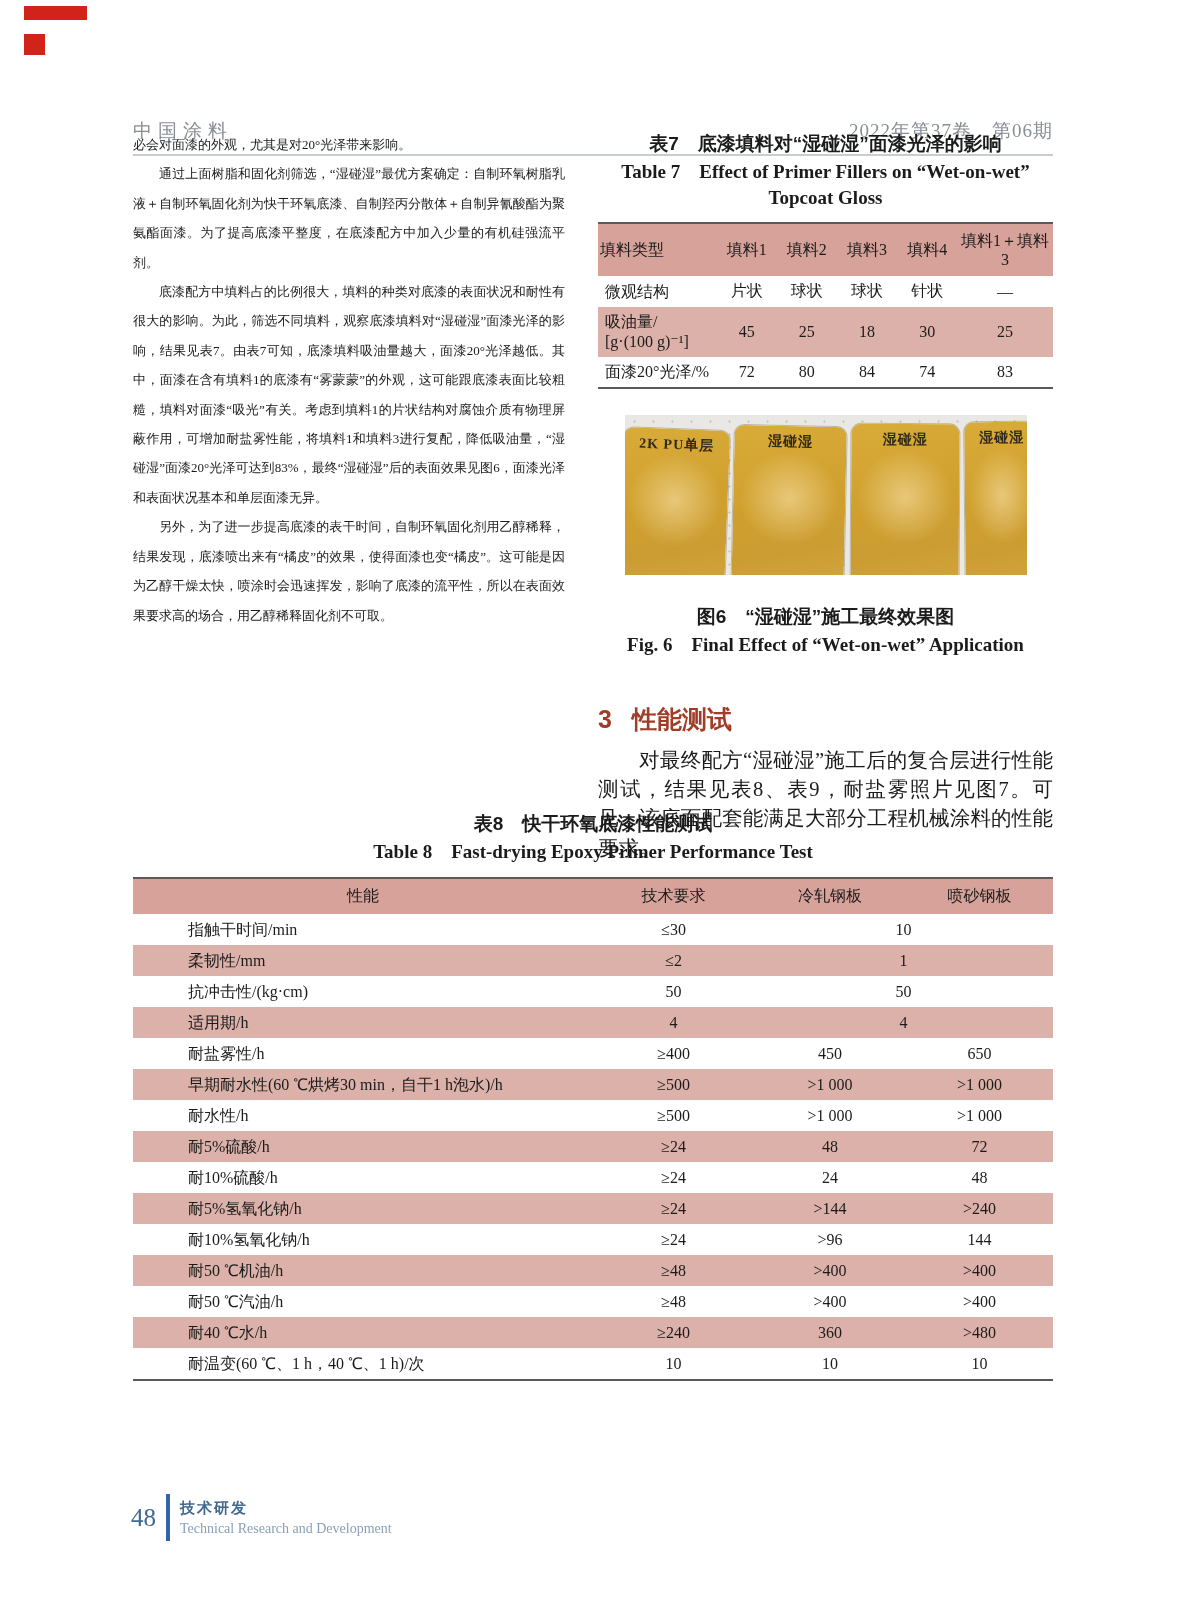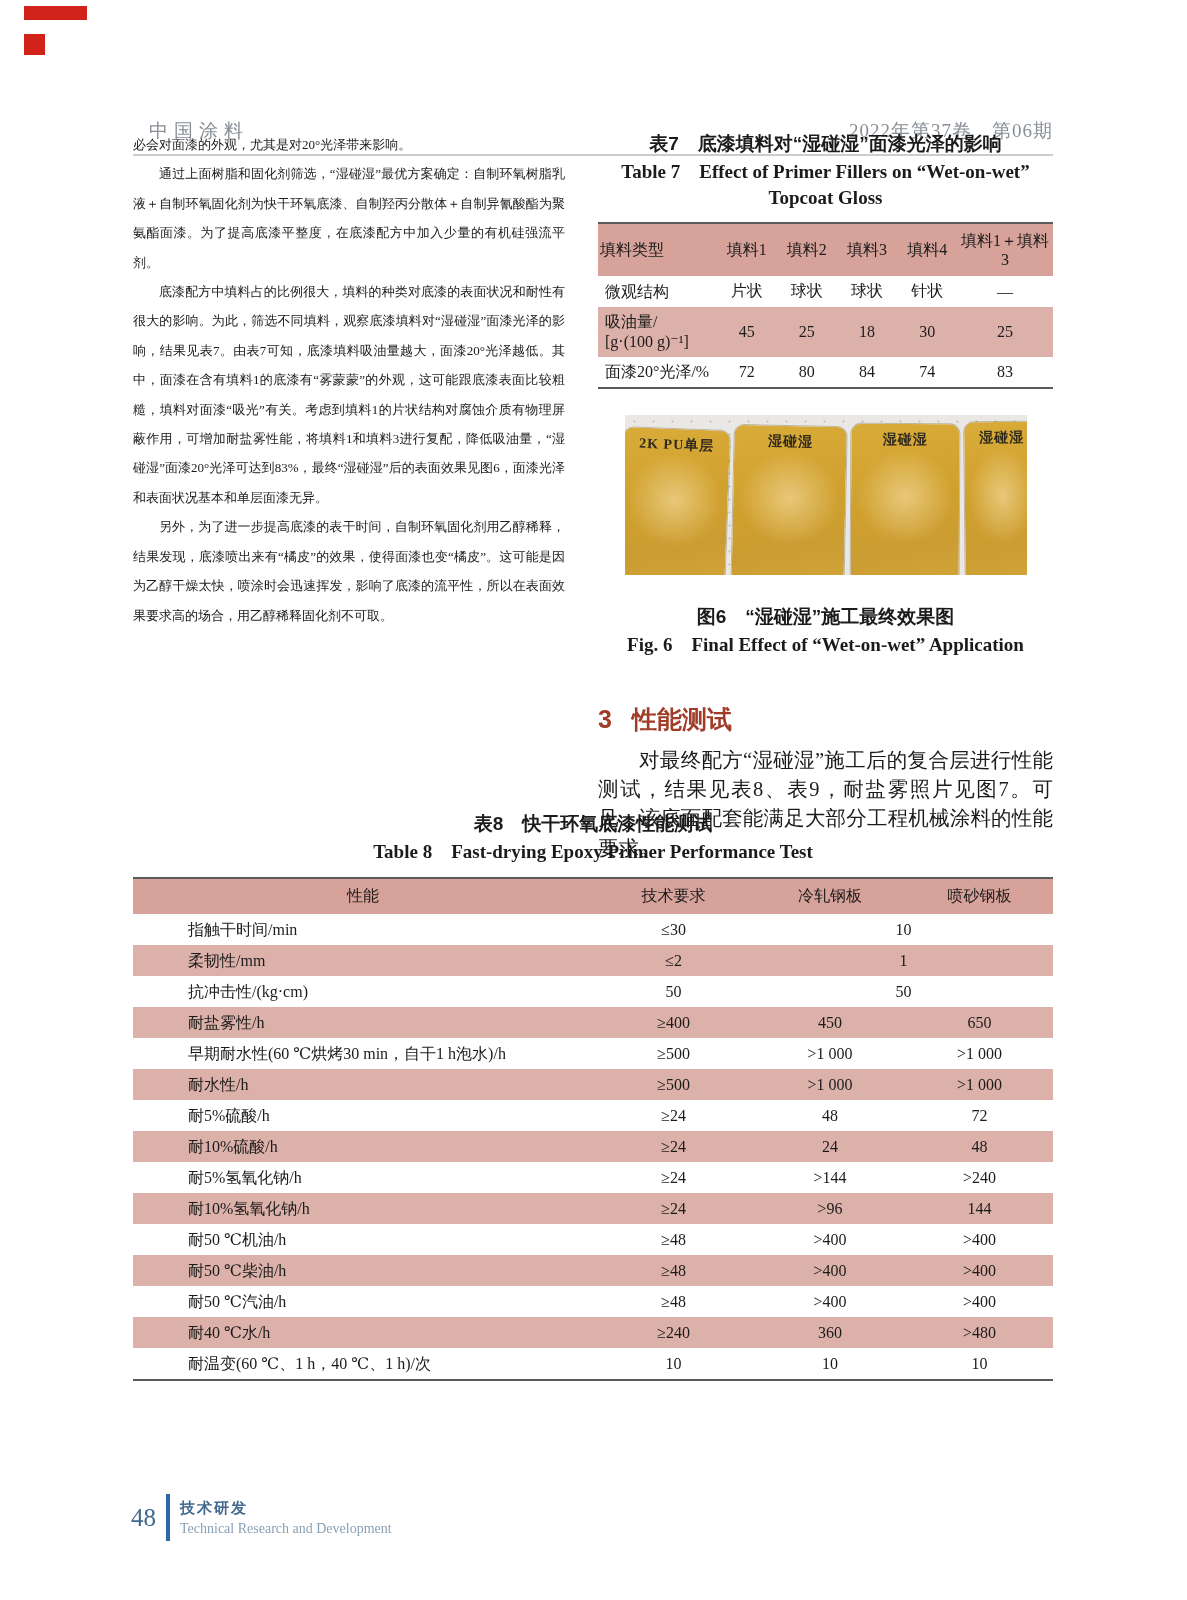--- a/index.html
+++ b/index.html
@@ -16,21 +16,21 @@
   .red-square{position:absolute;left:24px;top:34px;width:21px;height:21px;background:#d2231a;}
 
   
   .page-header{
     position:absolute;left:133px;top:74px;width:920px;
     display:flex;justify-content:space-between;align-items:flex-end;
     border-bottom:2px solid #c9cdd1;padding-bottom:10px;
   }
   .journal-name{
     font-family:"Liberation Sans","DejaVu Sans",sans-serif;
-    font-size:19px;color:#878e96;letter-spacing:6px;margin-left:16px;
+    font-size:19px;color:#878e96;letter-spacing:6px;
   }
   .issue-info{font-size:19px;color:#878e96;letter-spacing:1px;margin-top:44px;}
 
   
   .col-left{
     position:absolute;left:133px;top:130px;width:432px;
     font-size:13px;line-height:29.4px;text-align:justify;
   }
   .col-left p{margin:0;}
   .col-left p.indent{text-indent:2em;}
@@ -102,21 +102,21 @@
 
   
   .table8-block{position:absolute;left:133px;top:812px;width:920px;}
   #table8{margin-top:12px;}
   #table8 col.tc1{width:50%;}
   #table8 col.tc2{width:17.5%;}
   #table8 col.tc3{width:16.5%;}
   #table8 col.tc4{width:16%;}
   #table8 th{padding:7px 2px;}
   #table8 td{padding:5.5px 2px;}
-  #table8 .c1{padding-left:55px;}
+  #table8 .c1{padding-left:55px;font-family:Liberation Serif, serif;}
 
   
   .page-footer{
     position:absolute;left:131px;top:1494px;
     display:flex;align-items:center;
   }
   .page-num{font-size:25px;color:#41688e;margin-right:10px;}
   .footer-bar{width:4px;height:47px;background:#2e67a3;margin-right:10px;}
   .footer-sec-zh{
     font-family:Liberation Mono, monospace;
@@ -254,20 +254,25 @@
             <td class="c1">柔韧性/mm</td>
             <td>≤2</td>
             <td colspan="2">1</td>
           </tr>
           <tr>
             <td class="c1">抗冲击性/(kg·cm)</td>
             <td>50</td>
             <td colspan="2">50</td>
           </tr>
           <tr>
+            <td class="c1">适用期/h</td>
+            <td>4</td>
+            <td colspan="2">4</td>
+          </tr>
+          <tr>
             <td class="c1">耐盐雾性/h</td>
             <td>≥400</td>
             <td>450</td>
             <td>650</td>
           </tr>
           <tr>
             <td class="c1">早期耐水性(60 ℃烘烤30 min，自干1 h泡水)/h</td>
             <td>≥500</td>
             <td>&gt;1 000</td>
             <td>&gt;1 000</td>
@@ -297,26 +302,20 @@
             <td>&gt;240</td>
           </tr>
           <tr>
             <td class="c1">耐10%氢氧化钠/h</td>
             <td>≥24</td>
             <td>&gt;96</td>
             <td>144</td>
           </tr>
           <tr>
             <td class="c1">耐50 ℃机油/h</td>
-            <td>≥48</td>
-            <td>&gt;400</td>
-            <td>&gt;400</td>
-          </tr>
-          <tr>
-            <td class="c1">耐50 ℃柴油/h</td>
             <td>≥48</td>
             <td>&gt;400</td>
             <td>&gt;400</td>
           </tr>
           <tr>
             <td class="c1">耐50 ℃汽油/h</td>
             <td>≥48</td>
             <td>&gt;400</td>
             <td>&gt;400</td>
           </tr>

